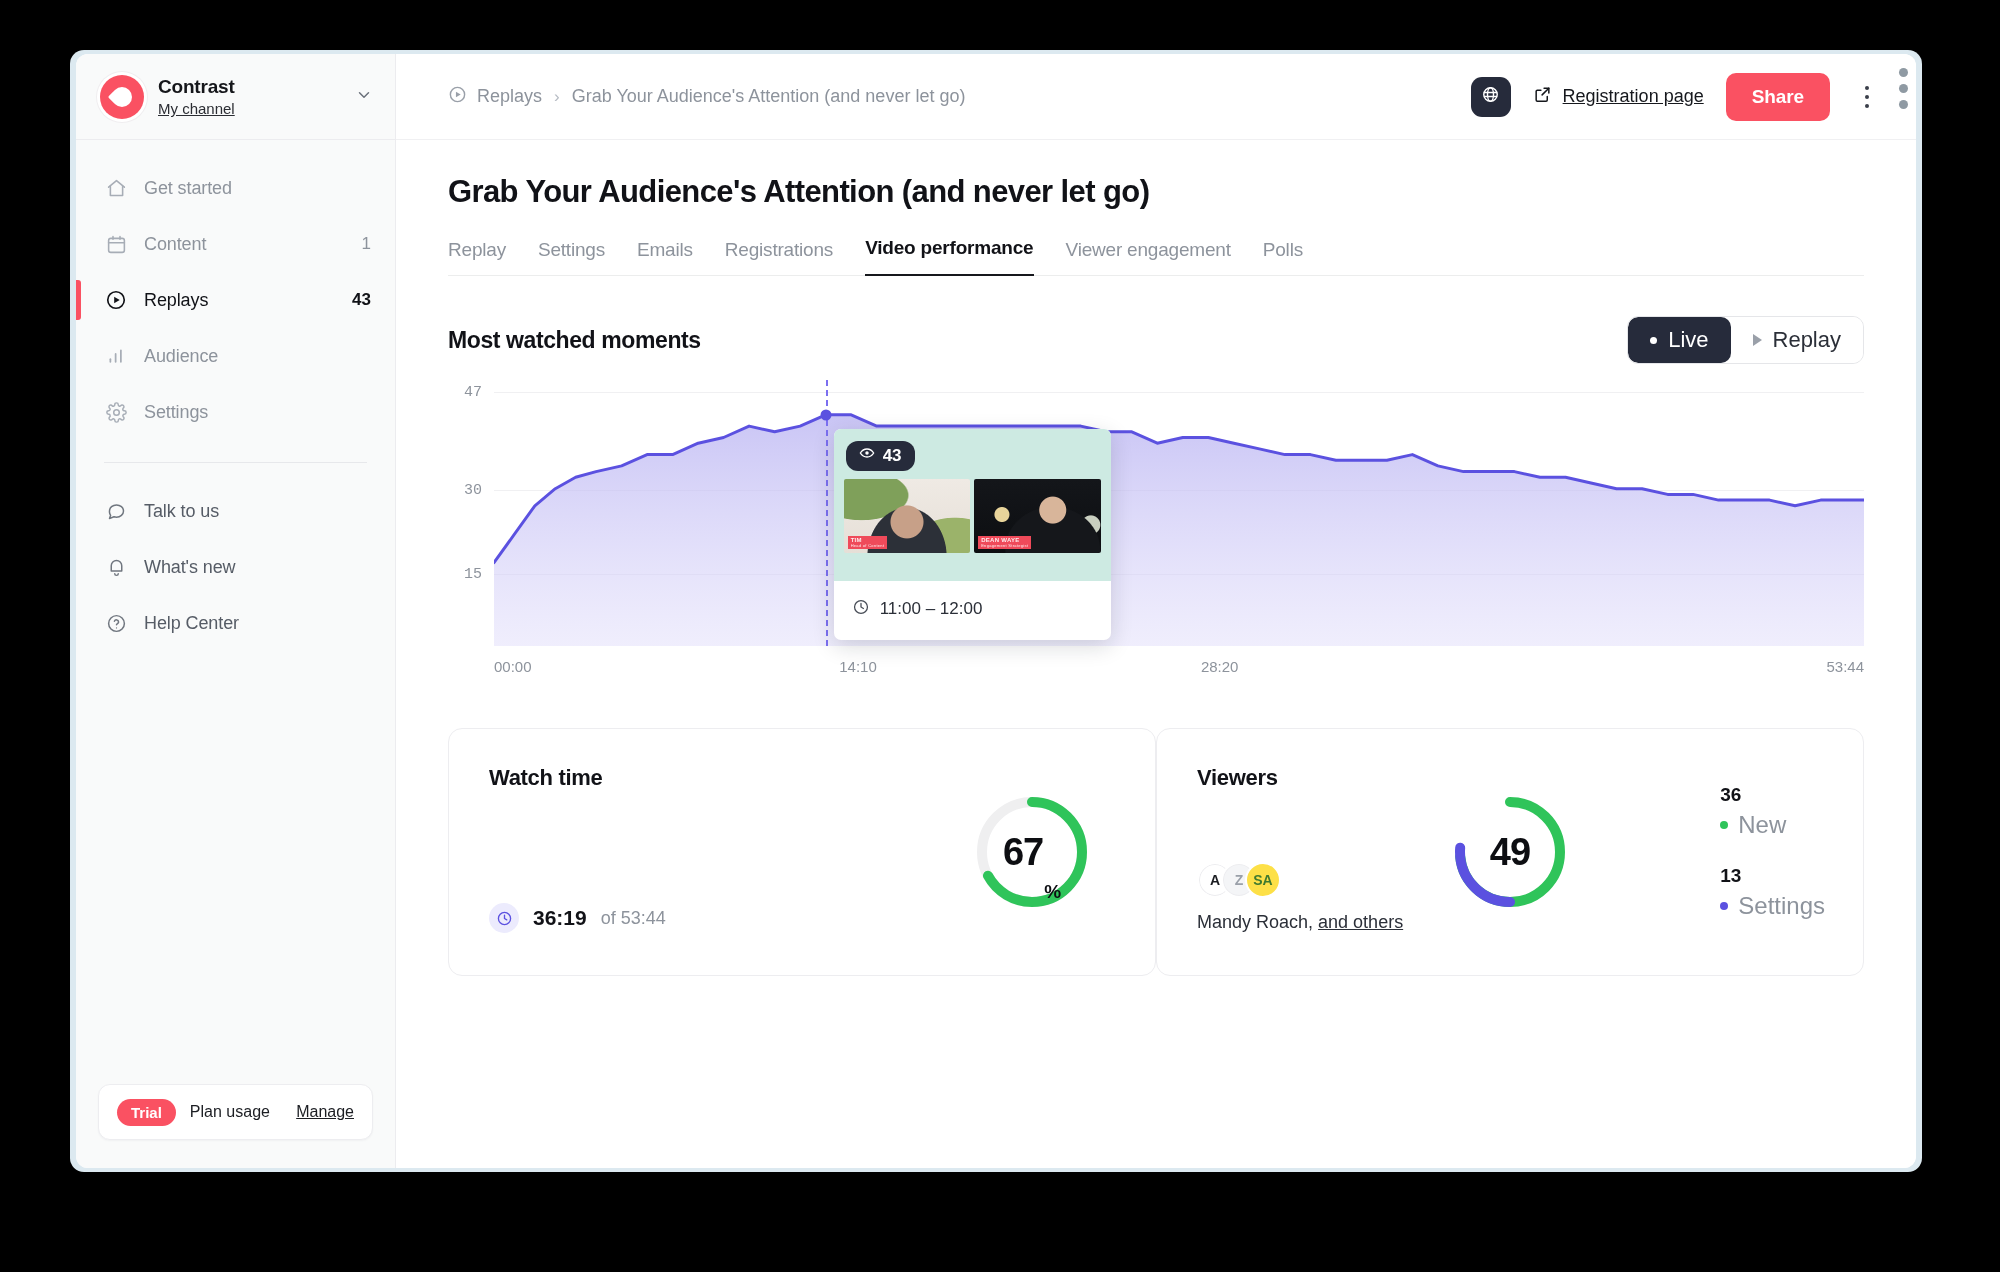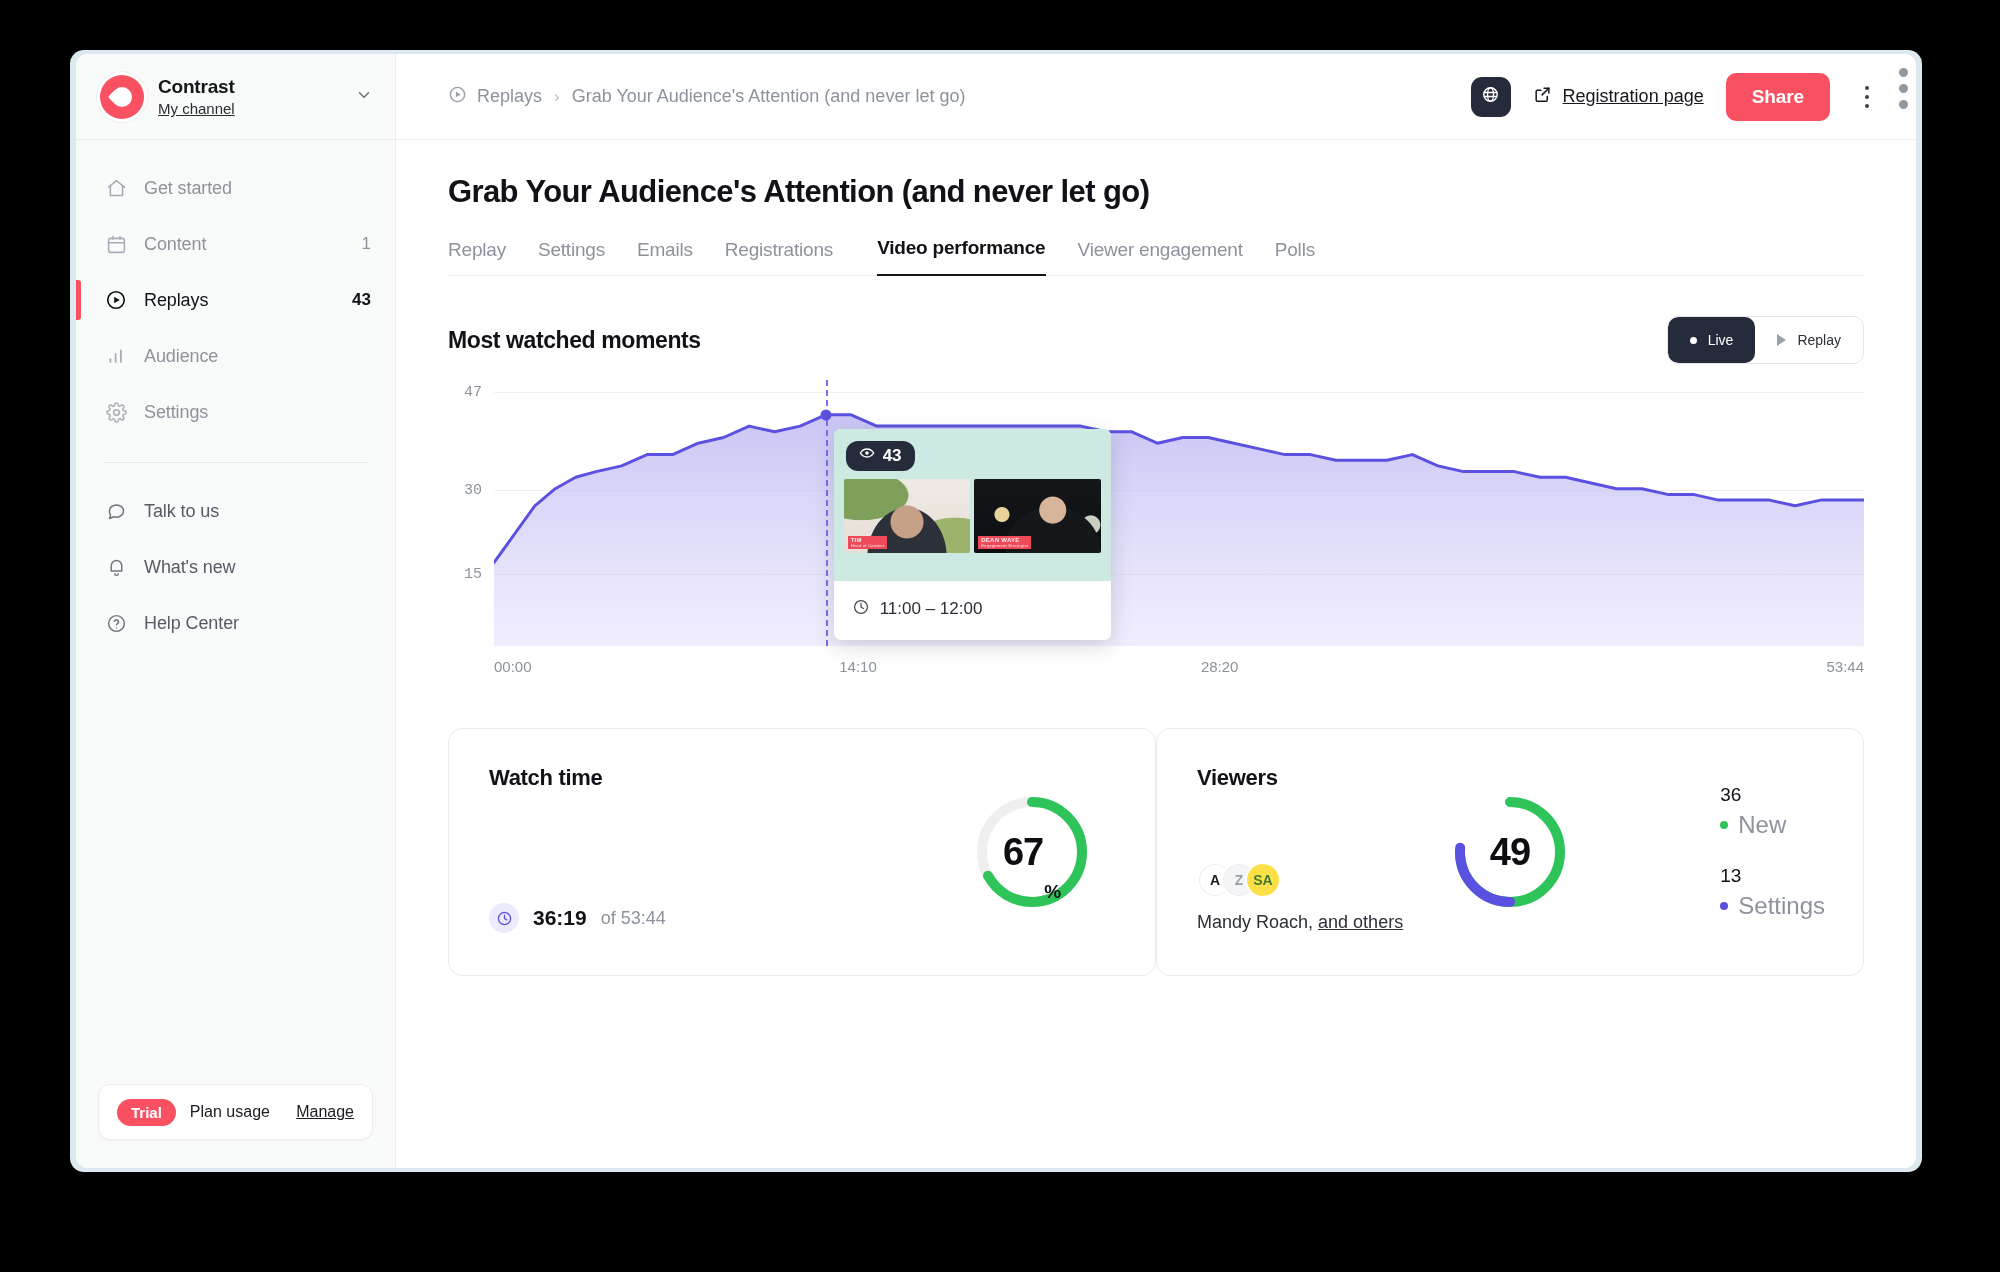--- a/index.html
+++ b/index.html
@@ -154,32 +154,32 @@
   .kebab { width: 30px; display: flex; flex-direction: column; align-items: center; gap: 5px; cursor: pointer; }
   .kebab i { width: 4px; height: 4px; border-radius: 50%; background: #3a3f4a; display: block; }
 
   .content { padding: 34px 52px 0 52px; }
   .page-title { font-size: 31px; font-weight: 700; color: #111217; letter-spacing: -.6px; }
   .tabs { display: flex; align-items: flex-end; gap: 32px; margin-top: 26px; border-bottom: 1px solid #eceded; }
   .tab {
     font-size: 19px; color: #8d939c; padding-bottom: 15px;
     cursor: pointer; letter-spacing: -.2px; position: relative; top: 1px;
   }
-  .tab.active { color: #111217; font-weight: 600; border-bottom: 2.5px solid #16181d; margin-left: 12px; }
+  .tab.active { color: #111217; font-weight: 600; border-bottom: 2.5px solid #16181d; }
 
   
   .chart-head { display: flex; align-items: center; margin-top: 40px; }
   .chart-title { font-size: 23px; font-weight: 700; color: #111217; flex: 1; letter-spacing: -.4px; }
   .seg {
     display: flex; border: 1px solid #e5e6e9; border-radius: 11px; overflow: hidden;
     background: #fff;
   }
   .seg-btn {
     display: flex; align-items: center; gap: 11px;
-    font-size: 14px; padding: 0 22px; height: 46px;
+    font-size: 22px; padding: 0 22px; height: 46px;
     color: #2b2f38; cursor: pointer; background: #fff;
   }
   .seg-btn.active { background: #262b3b; color: #fff; border-radius: 10px; }
   .dot-live { width: 7px; height: 7px; border-radius: 50%; background: #fff; display:block; }
   .tri { width: 0; height: 0; border-left: 9px solid #9aa0a9; border-top: 6px solid transparent; border-bottom: 6px solid transparent; }
 
   .chart-wrap { position: relative; height: 300px; margin-top: 22px; }
   .y-axis { position: absolute; left: 0; top: 0; width: 42px; height: 260px; font-family: Liberation Mono, monospace; }
   .y-tick { position: absolute; right: 8px; font-size: 15px; color: #8d939c; transform: translateY(-50%); }
   .plot { position: absolute; left: 46px; right: 0; top: 0; height: 260px; }
@@ -267,21 +267,21 @@
   .donut-wrap { position: absolute; top: 50%; transform: translateY(-50%); }
   .donut-center {
     position: absolute; left: 0; top: 0; width: 100%; height: 100%;
     display: flex; align-items: center; justify-content: center;
   }
   .donut-val { font-size: 38px; font-weight: 800; color: #0d0e12; letter-spacing: -1px; }
   .donut-pct { font-size: 19px; font-weight: 700; color: #0d0e12; margin-left: 1px; align-self: flex-end; margin-bottom: 8px;}
   .legend { position: absolute; right: 38px; top: 50%; transform: translateY(-50%); }
   .legend-grp { margin-bottom: 26px; }
   .legend-grp:last-child { margin-bottom: 0; }
-  .legend-num { font-size: 19px; color: #111217; font-weight: 400; }
+  .legend-num { font-size: 19px; color: #111217; font-weight: 700; }
   .legend-row { display: flex; align-items: center; gap: 10px; margin-top: 5px; }
   .legend-dot { width: 8px; height: 8px; border-radius: 50%; display:block; }
   .legend-lbl { font-size: 24px; color: #8d939c; }
   .avatars { display: flex; align-items: center; }
   .av {
     width: 36px; height: 36px; border-radius: 50%;
     border: 2px solid #fff; margin-left: -12px;
     display: flex; align-items: center; justify-content: center;
     font-size: 14px; font-weight: 700; overflow: hidden;
   }

